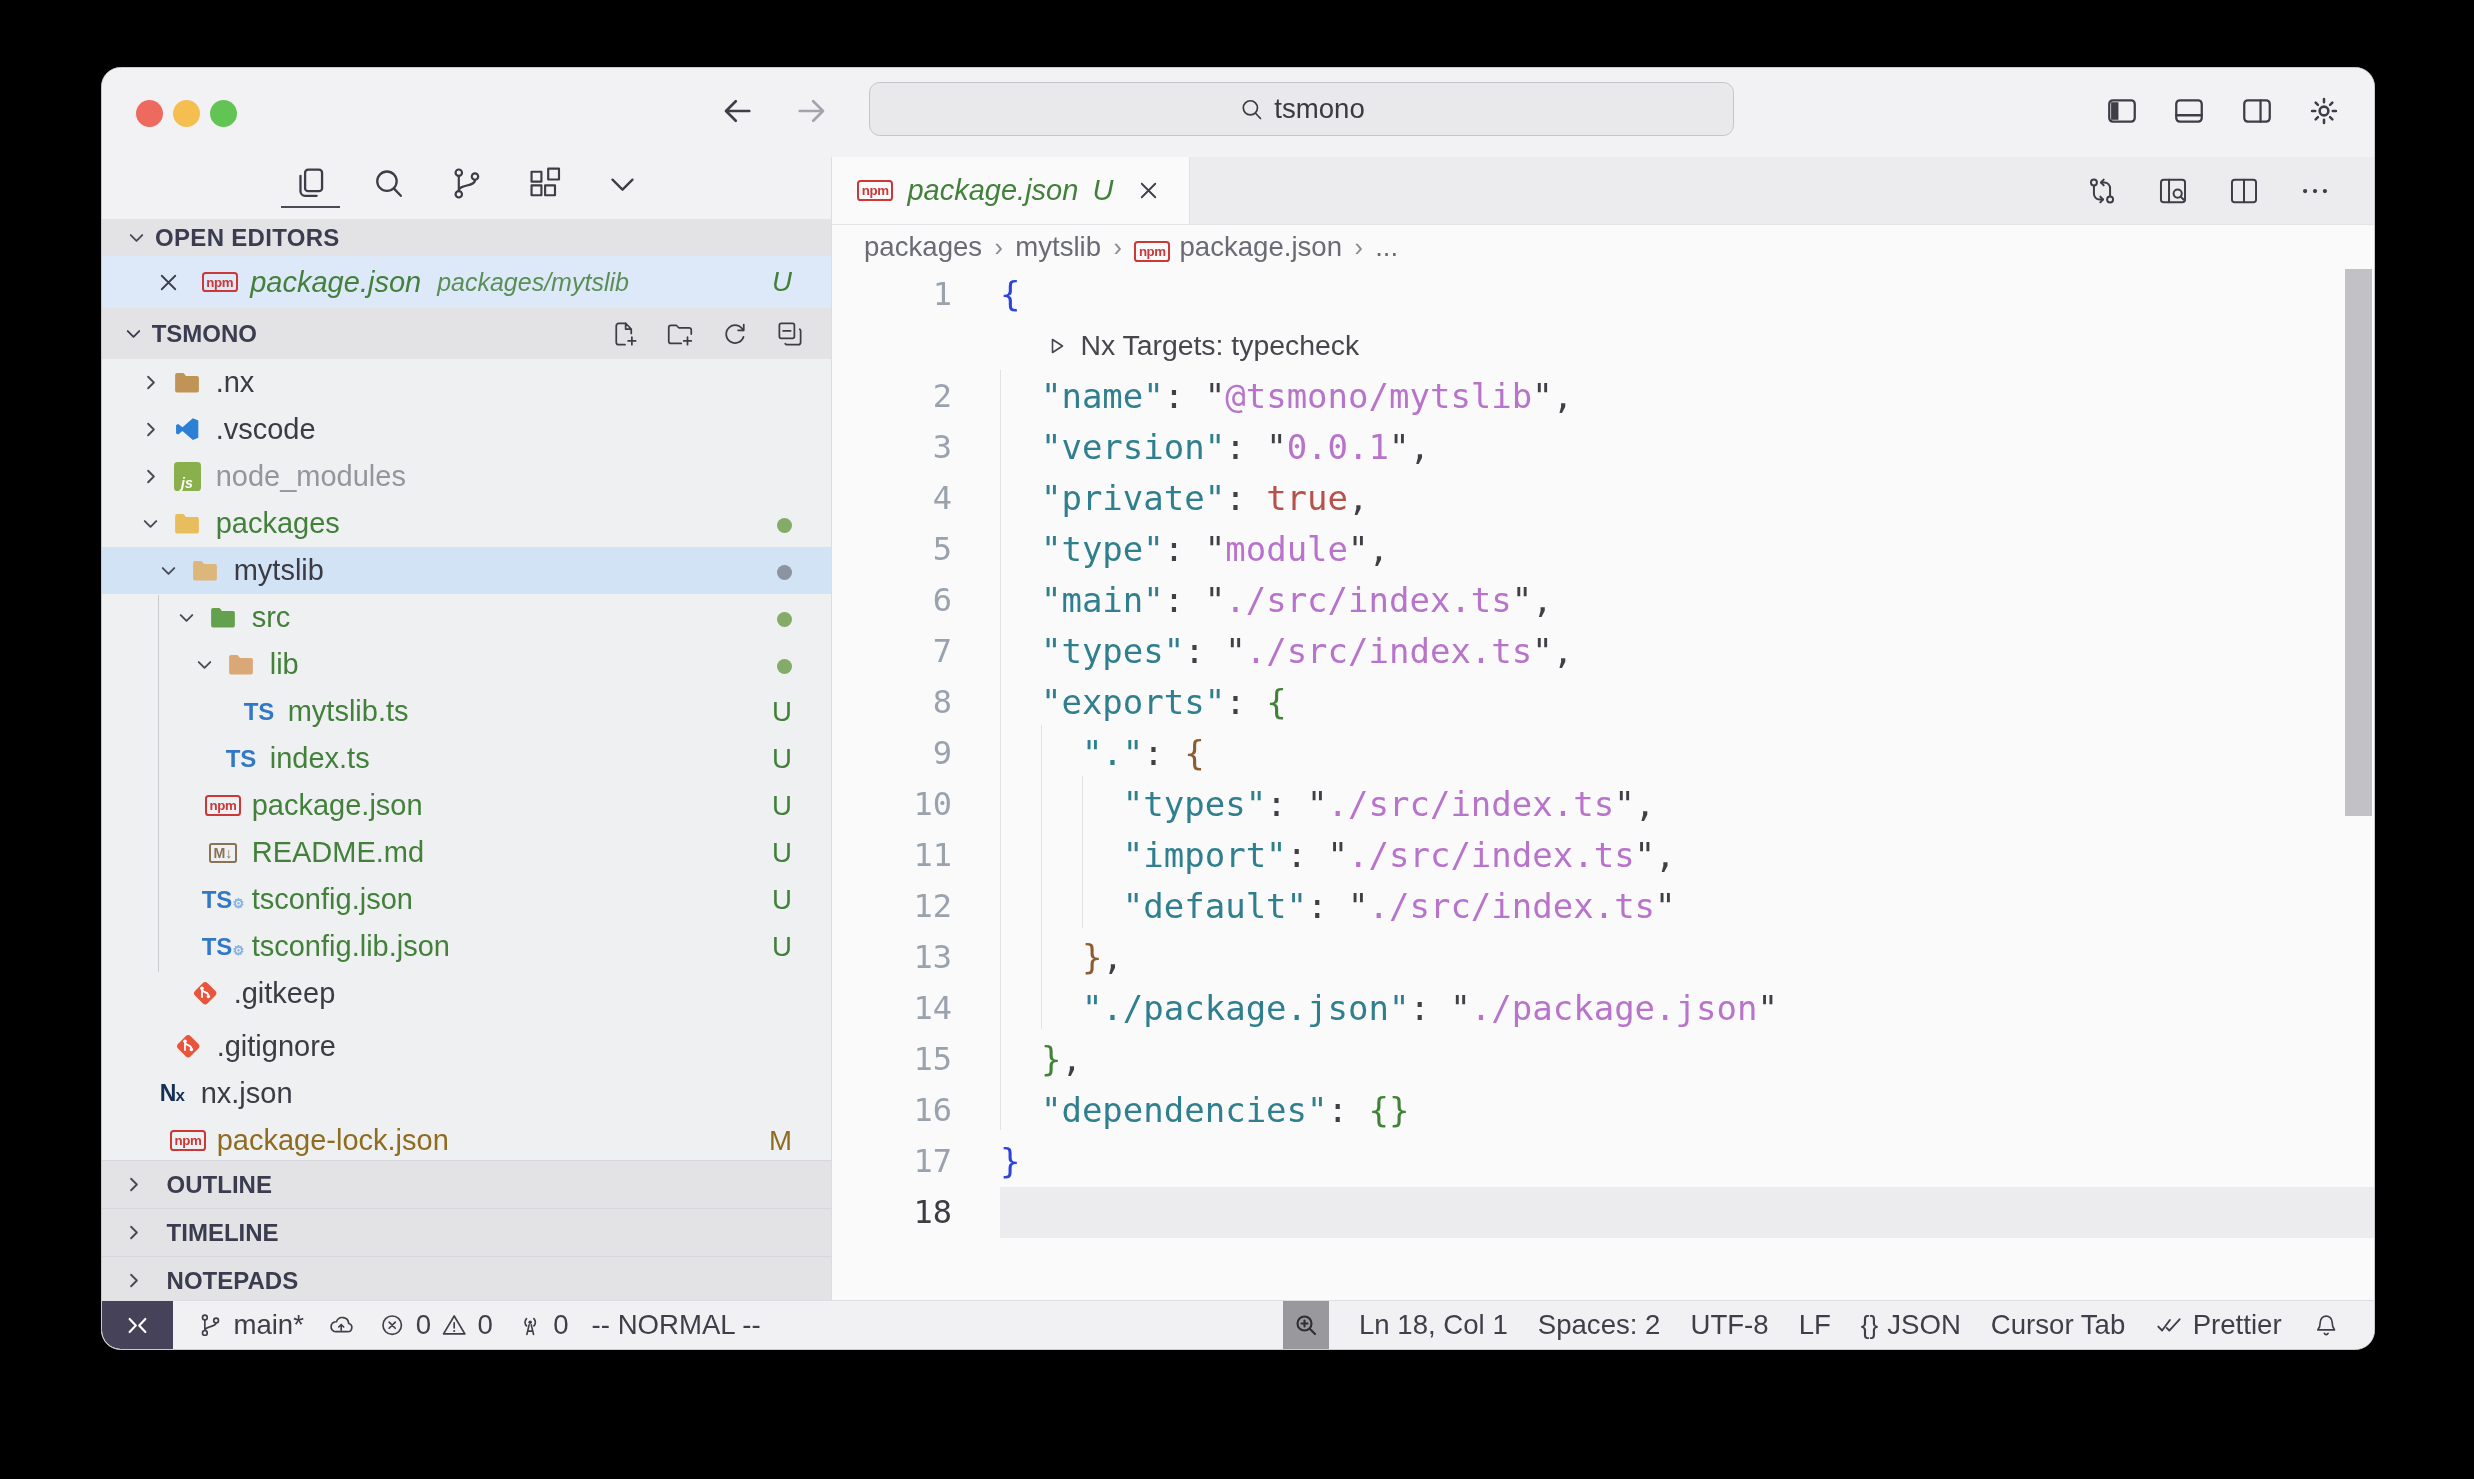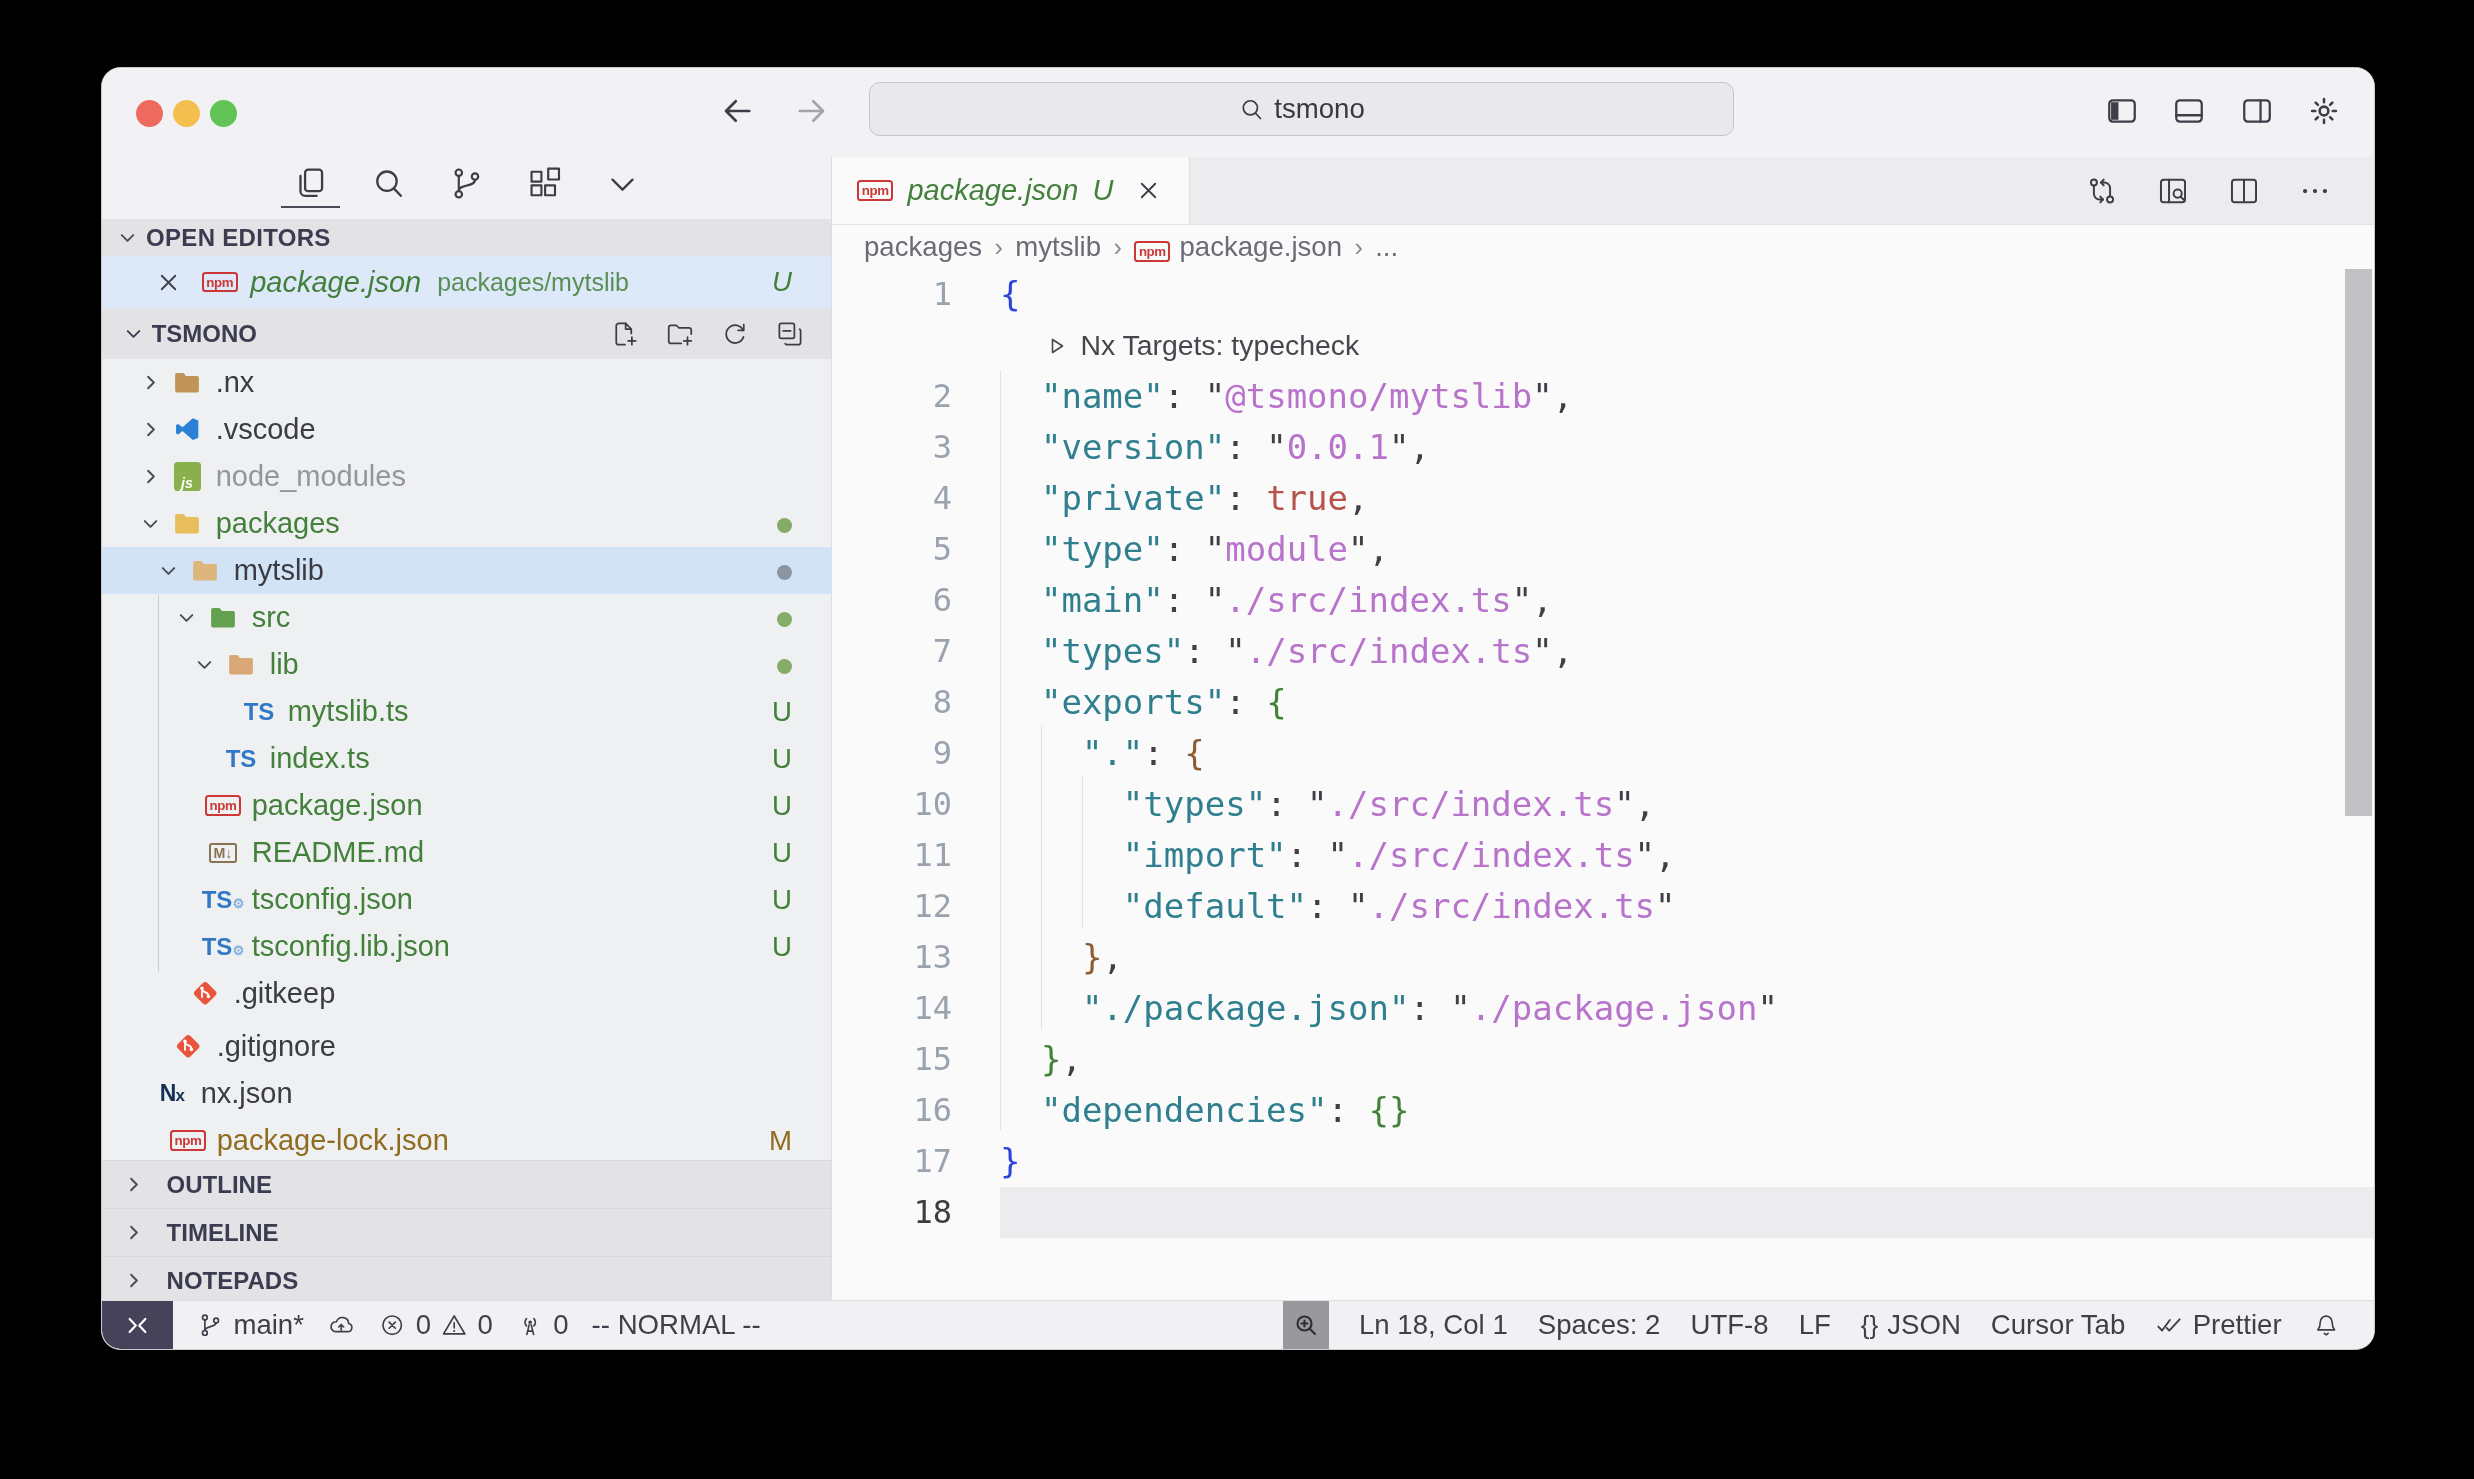--- a/index.html
+++ b/index.html
@@ -26,26 +26,26 @@
   .main{flex:1;display:flex;min-height:0;}
   .sidebar{width:730px;flex:none;background:#eef0f1;border-right:0.9px solid #dcdce1;
            display:flex;flex-direction:column;box-sizing:border-box;}
   .activity{height:62px;flex:none;background:#f2f2f4;display:flex;justify-content:center;
             align-items:flex-start;gap:37px;padding-top:0px;}
   .act-item{width:41px;height:53px;display:flex;align-items:center;justify-content:center;
             color:#3d3d47;position:relative;}
   .act-item.active::after{content:"";position:absolute;left:-9px;right:-9px;bottom:1.8px;height:2.7px;background:#4b4b55;}
 
   .sect-head{height:37px;flex:none;background:#e3e3e6;display:flex;align-items:center;gap:7.1px;
-             padding-left:14px;color:#3c3c50;font-weight:bold;font-size:24px;letter-spacing:0.3px;}
+             padding-left:23px;color:#3c3c50;font-weight:bold;font-size:24px;letter-spacing:0.3px;}
   .sect-head .chev{color:#4b4b55;display:flex;}
   .oe-row{height:52px;flex:none;background:#dde8f8;display:flex;align-items:center;padding:0 39px 0 53px;}
   .oe-row .x{color:#3e3e48;display:flex;margin-right:19.6px;}
   .oe-name{font-style:italic;font-size:29px;color:var(--c-green);margin-left:12.4px;}
-  .oe-path{font-size:25px;color:var(--c-green);opacity:.85;margin-left:16px;}
+  .oe-path{font-style:italic;font-size:25px;color:var(--c-green);opacity:.85;margin-left:16px;}
   .oe-badge{margin-left:auto;color:var(--c-green);font-style:italic;font-size:27.6px;}
 
   .ts-head{height:51px;flex:none;background:#e3e3e6;display:flex;align-items:center;gap:7.1px;
            padding:0 25px 0 19.6px;color:#3c3c50;font-weight:bold;font-size:24px;}
   .ts-actions{margin-left:auto;display:flex;gap:23px;color:#3d3d47;}
   .ts-actions .tb-icon{width:32px;height:32px;}
 
   .tree{height:801px;flex:none;position:relative;}
   .tree-guide{position:absolute;width:0.9px;background:#c9ccd1;left:56px;}
   .tree-row{height:47px;display:flex;align-items:center;font-size:29px;color:#3b3b44;position:relative;}

